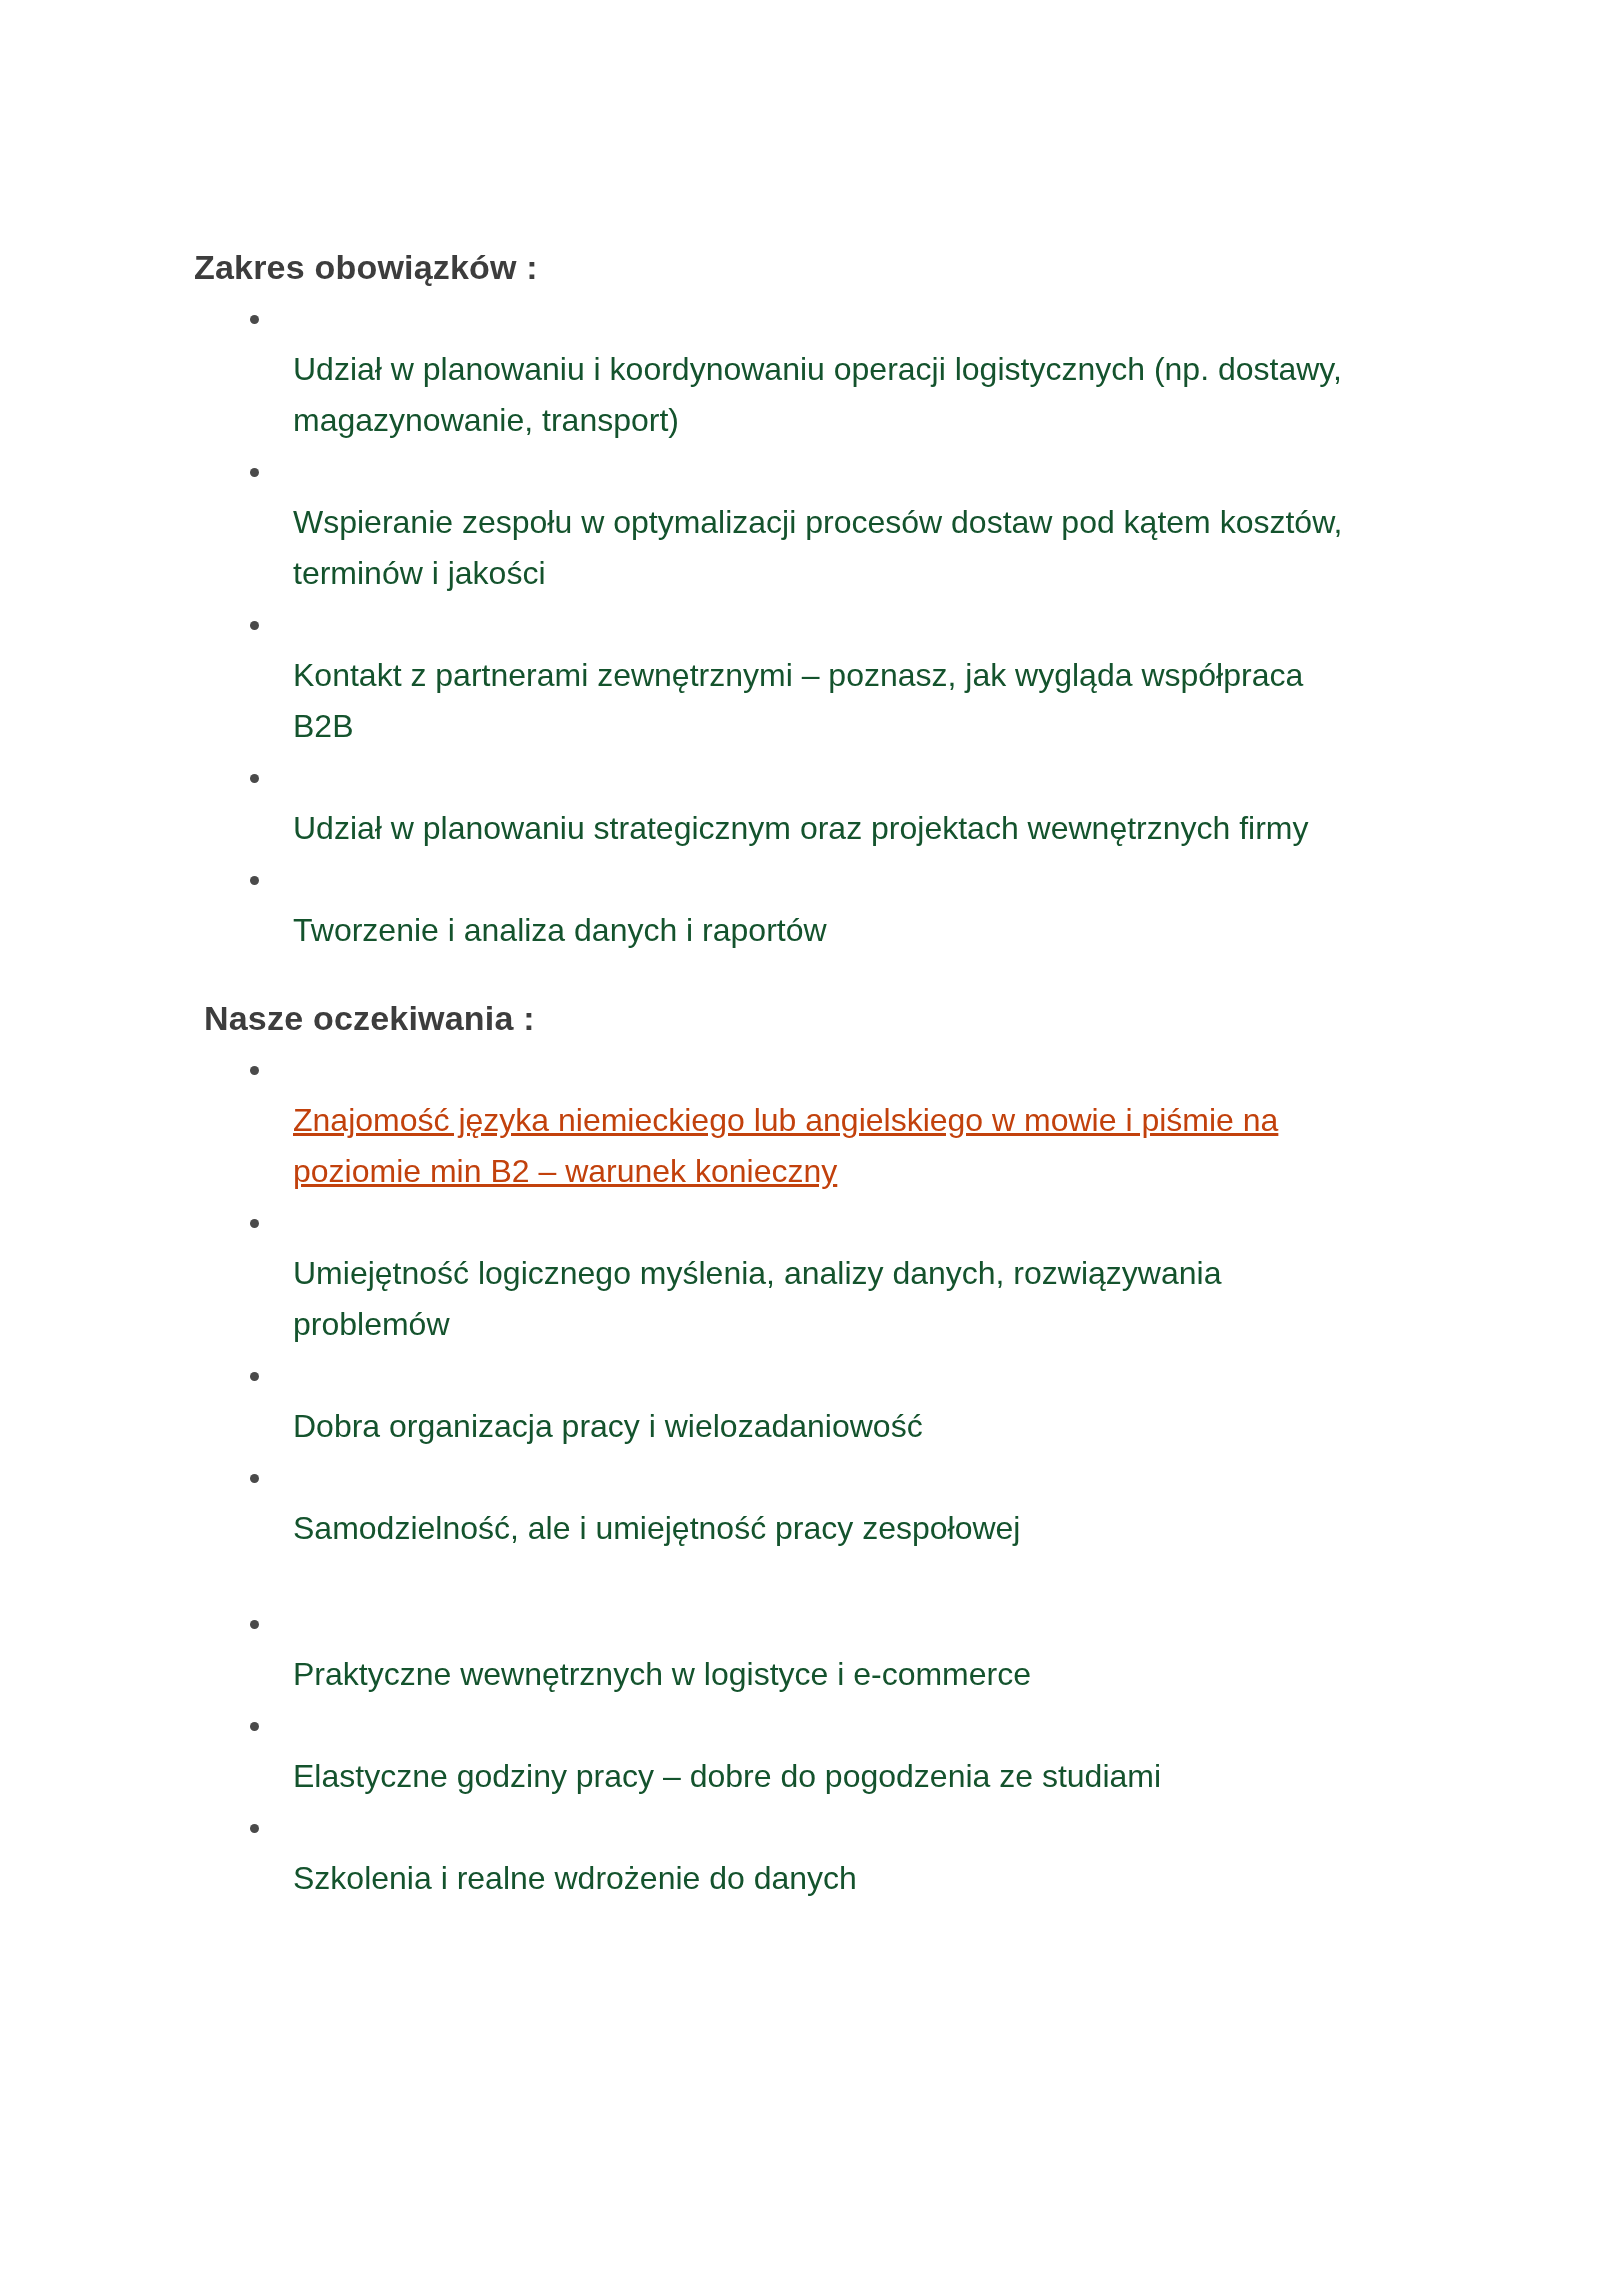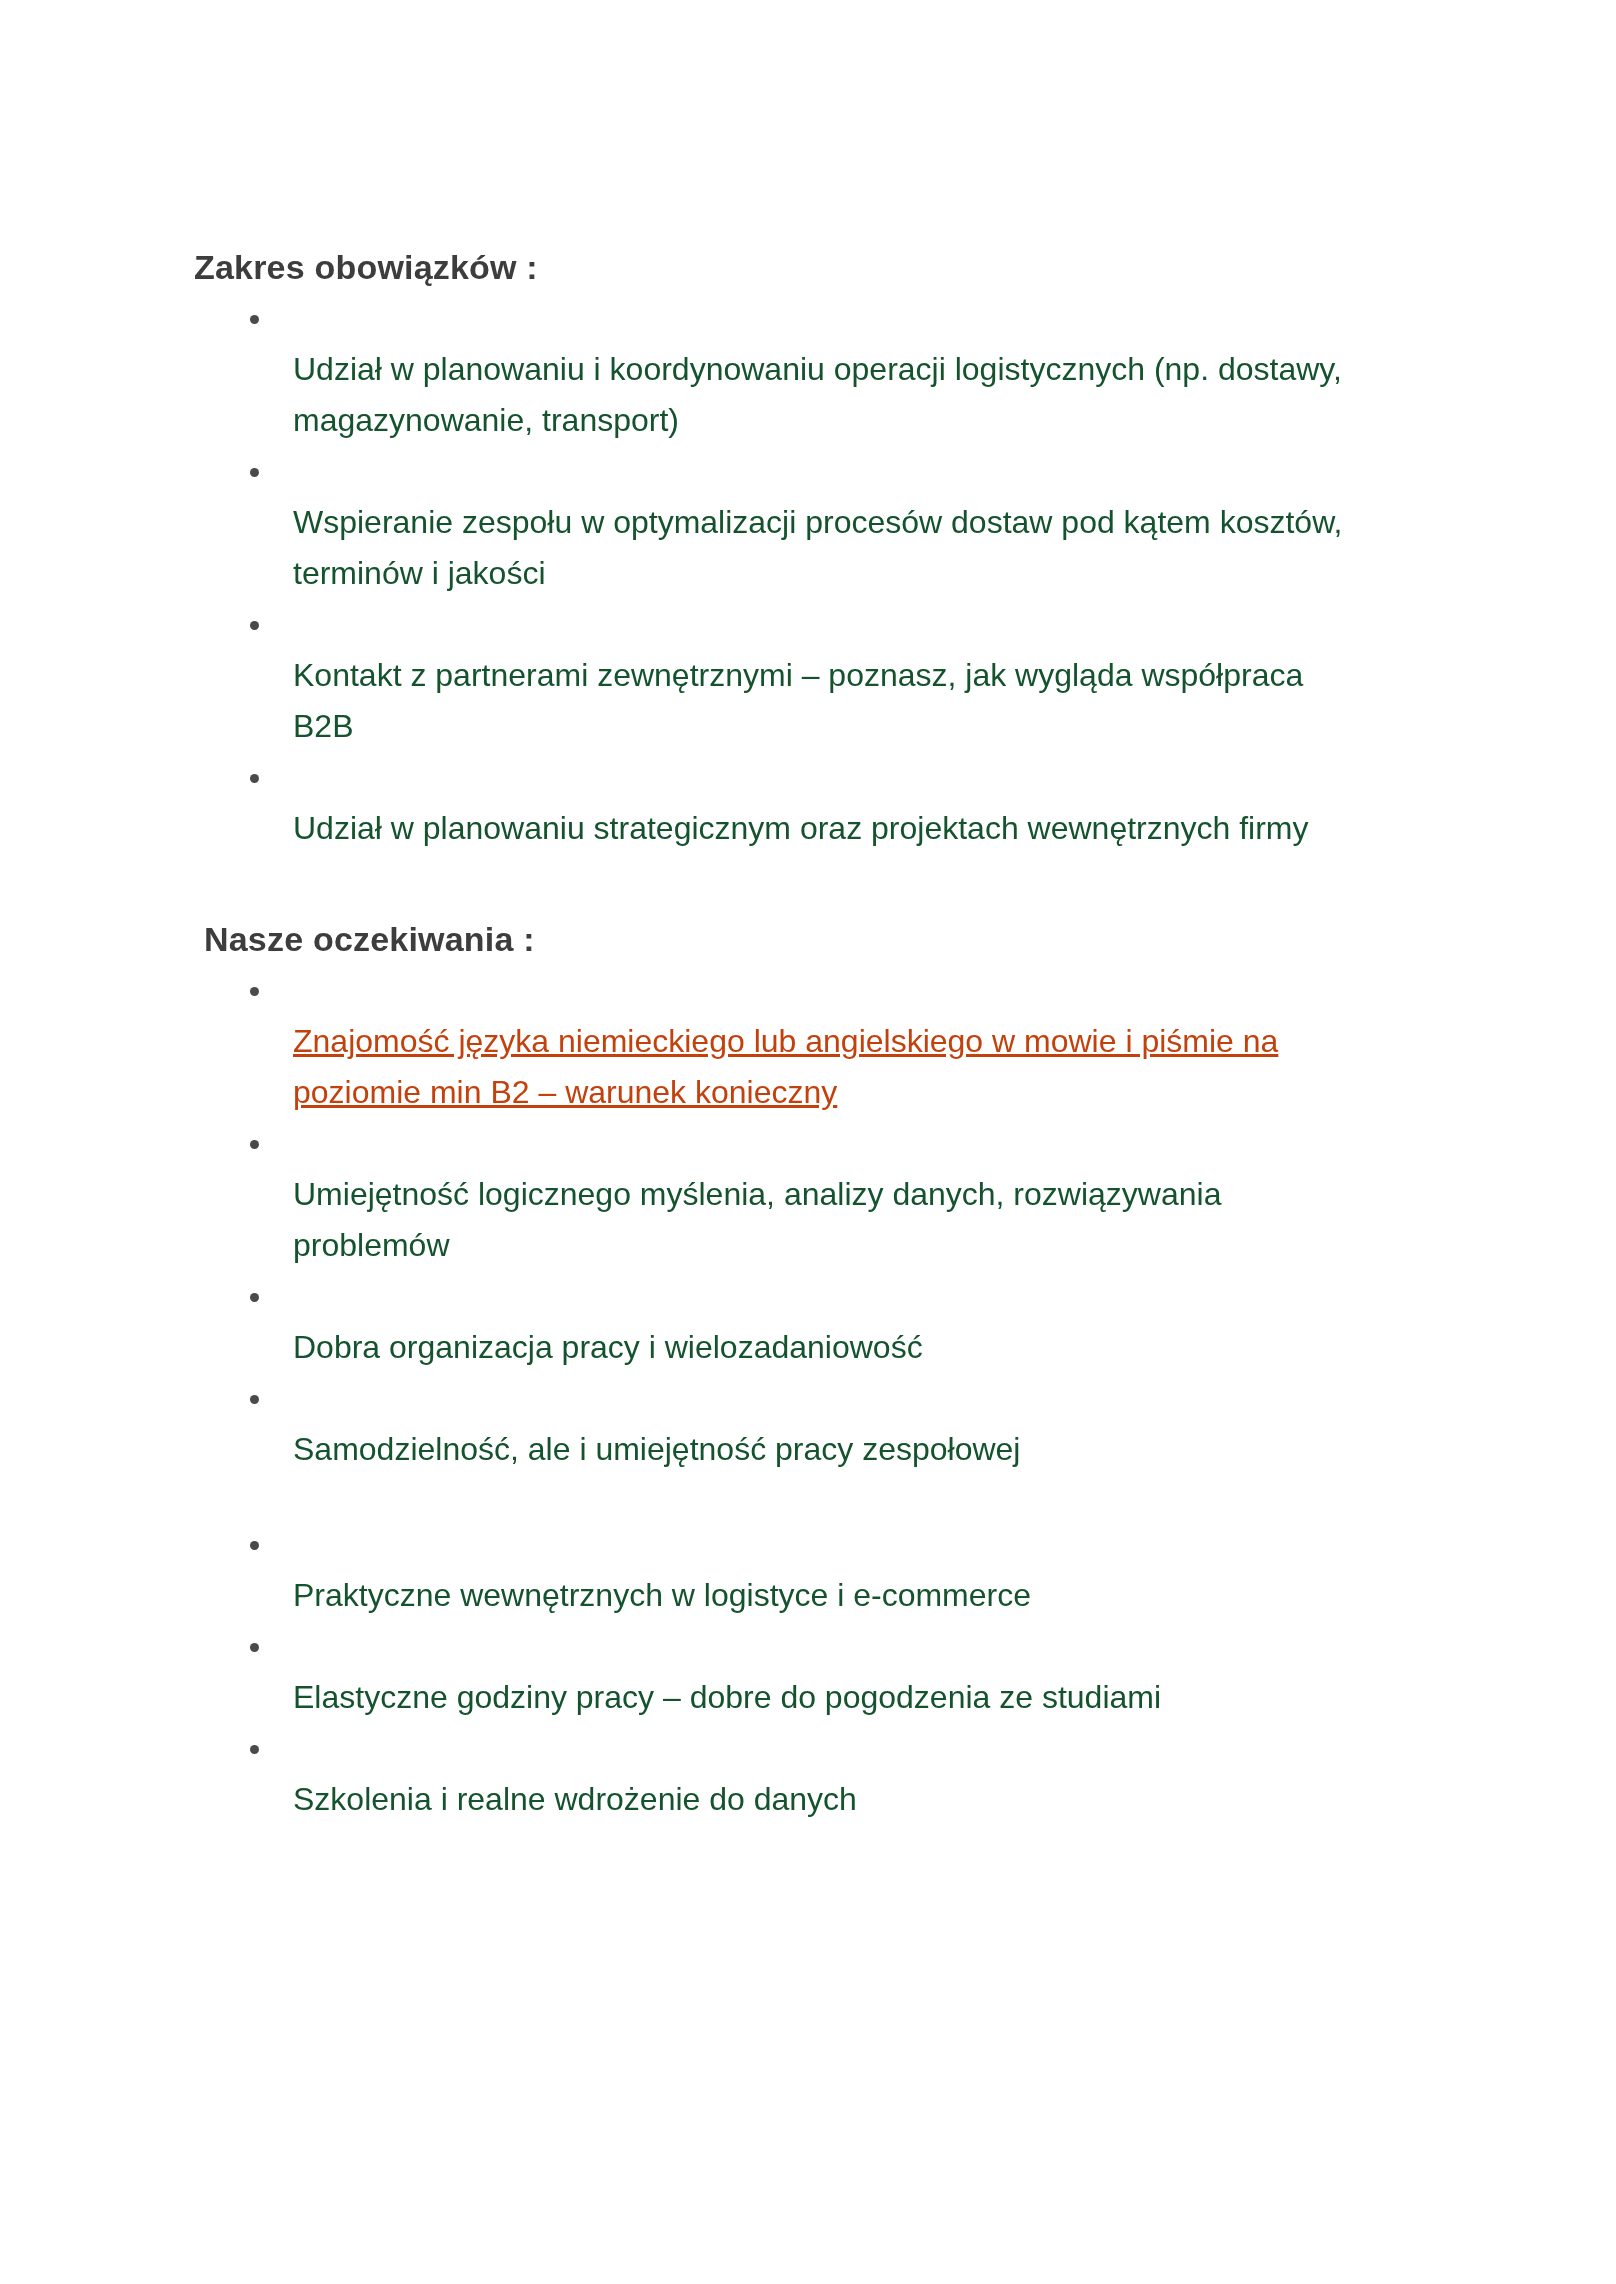--- a/index.html
+++ b/index.html
@@ -21,21 +21,21 @@
   section { margin: 0; padding: 0; }
   .sec-heading {
     margin: 0;
     font-size: 34px;
     font-weight: bold;
     color: #3d3d3d;
     line-height: 51px;
     letter-spacing: 0.2px;
   }
   .sec-heading.indent-sm { margin-left: 10px; }
-  .sec-2 { margin-top: 60px; }
+  .sec-2 { margin-top: 37px; }
   .sec-3 { margin-top: 44px; }
   .list { margin: 0; }
   .li {
     position: relative;
     padding-left: 99px;
     font-size: 32px;
     line-height: 51px;
     color: #14532d;
     white-space: pre-line;
   }
@@ -67,20 +67,23 @@
           <span class="dot"></span><span>Wspieranie zespołu w optymalizacji procesów dostaw pod kątem kosztów,
 terminów i jakości</span>
         </div>
         <div class="li">
           <span class="dot"></span><span>Kontakt z partnerami zewnętrznymi – poznasz, jak wygląda współpraca
 B2B</span>
         </div>
         <div class="li">
           <span class="dot"></span><span>Udział w planowaniu strategicznym oraz projektach wewnętrznych firmy</span>
         </div>
+        <div class="li">
+          <span class="dot"></span><span>Tworzenie i analiza danych i raportów</span>
+        </div>
       </div>
     </section>
 
     <section class="sec-2">
       <h2 class="sec-heading indent-sm">Nasze oczekiwania :</h2>
       <div class="list">
         <div class="li muted">
           <span class="dot"></span><span>Znajomość języka niemieckiego lub angielskiego w mowie i piśmie na
 poziomie min B2 – warunek konieczny</span>
         </div>

